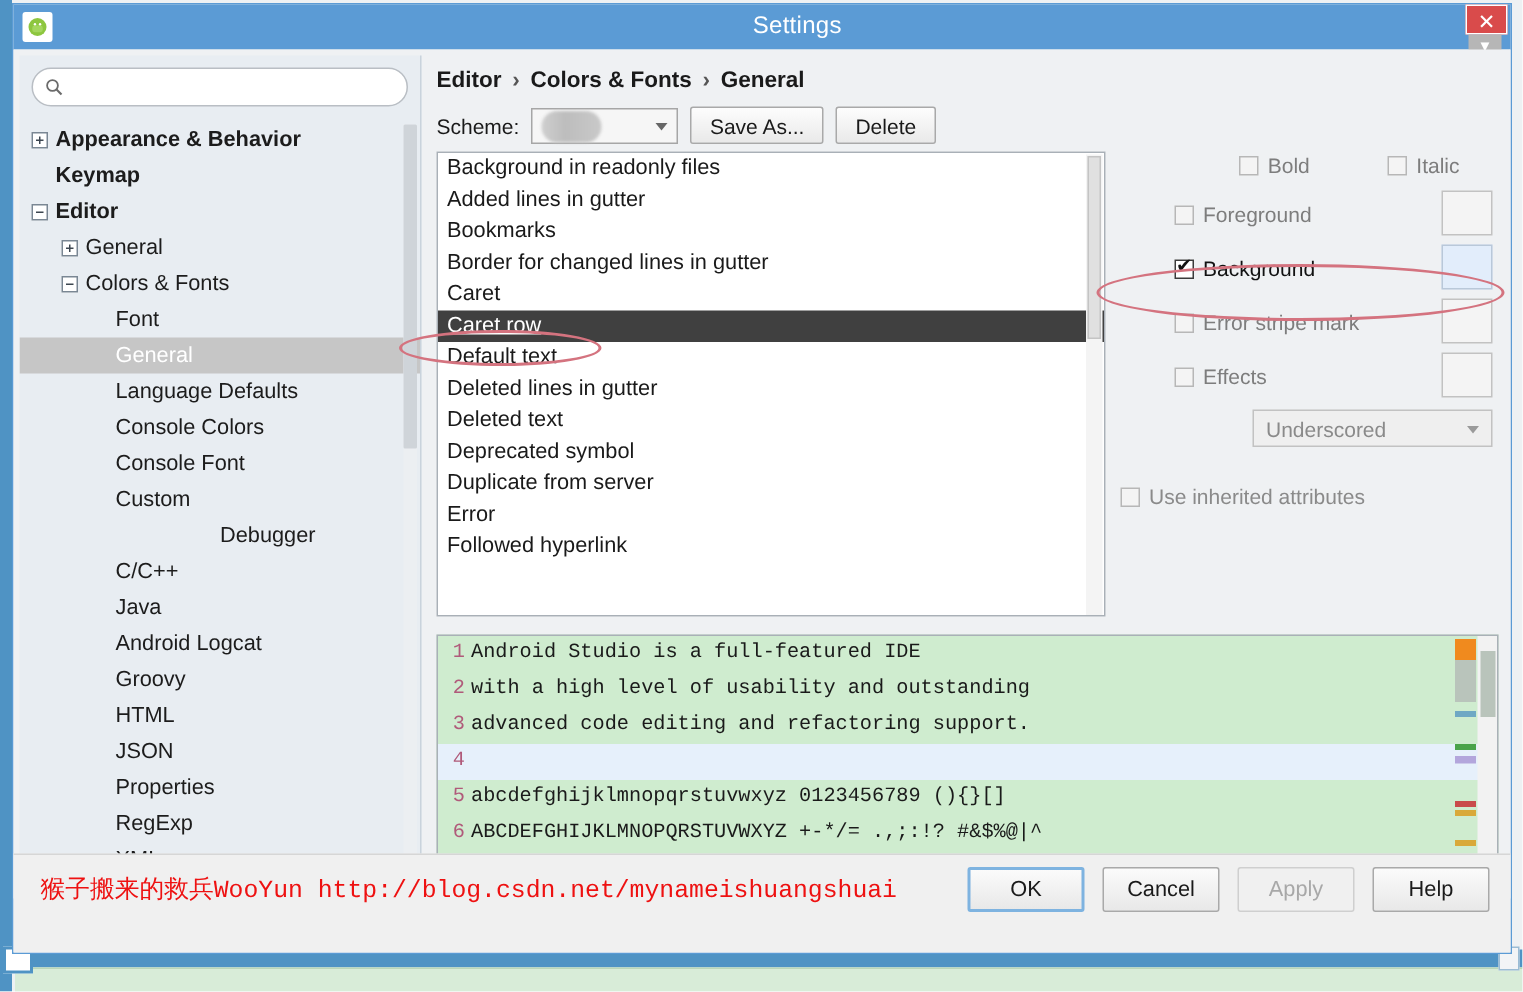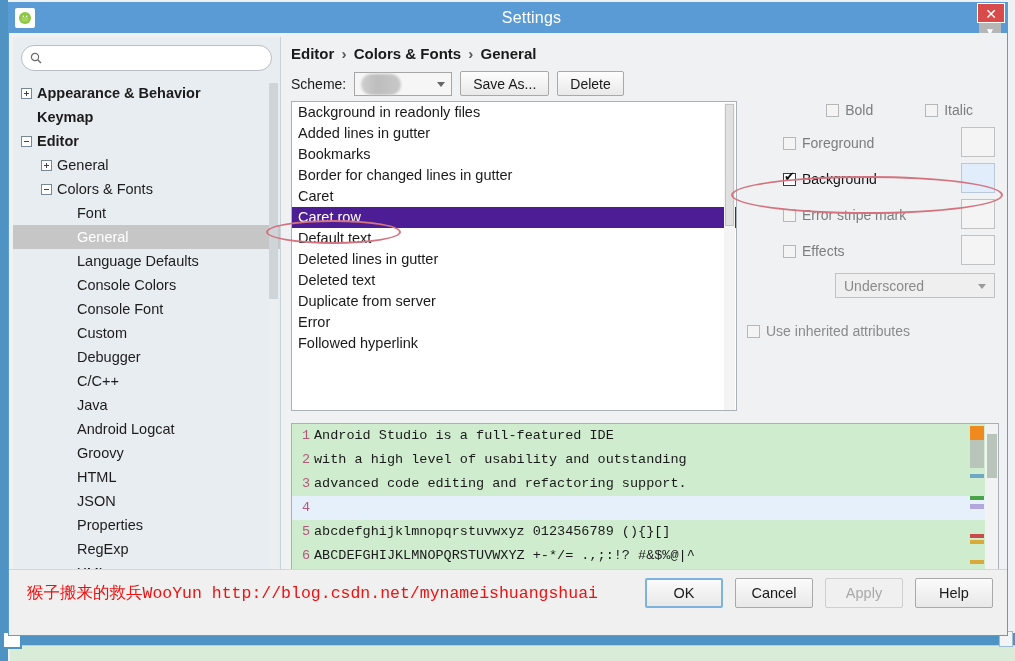--- a/index.html
+++ b/index.html
@@ -128,21 +128,21 @@
 
   
   .list-panel {
     position:absolute; left:6px; top:64px; width:446px; height:310px;
     background:#ffffff; border:1px solid #a9b0b7; overflow:hidden;
   }
   .list-row {
     height:21px; line-height:21px; padding-left:6px;
     font-size:14.5px; color:#1a1a1a; white-space:nowrap; cursor:pointer;
   }
-  .list-row.selected { background:#4c1d95; color:#ffffff; }
+  .list-row.selected { background:#404040; color:#ffffff;text-decoration:underline; }
   .list-scroll {
     position:absolute; right:1px; top:1px; width:11px; height:308px; background:#f4f4f4;
   }
   .list-thumb { position:absolute; left:1px; top:1px; width:9px; height:122px; background:#e0e0e0; border:1px solid #c4c4c4; }
 
   
   .attrs { position:absolute; left:462px; top:58px; width:248px; }
   .bi-row { display:flex; justify-content:flex-end; gap:16px; padding-right:22px; }
   .cb-line { display:flex; align-items:center; gap:6px; font-size:14px; color:#7d7d7d; height:30px;padding-left:36px; }
   .cb-line.enabled { color:#121212; }
@@ -293,21 +293,21 @@
               <span class="tree-label">Console Colors</span>
             </div>
             <div class="tree-row" style="padding-left: 48px;">
               <span class="toggle hidden"></span>
               <span class="tree-label">Console Font</span>
             </div>
             <div class="tree-row" style="padding-left: 48px;">
               <span class="toggle hidden"></span>
               <span class="tree-label">Custom</span>
             </div>
-            <div class="tree-row" style="padding-left: 48px;">
+            <div class="tree-row" style="padding-left: 48px; justify-content: center;">
               <span class="toggle hidden"></span>
               <span class="tree-label">Debugger</span>
             </div>
             <div class="tree-row" style="padding-left: 48px;">
               <span class="toggle hidden"></span>
               <span class="tree-label">C/C++</span>
             </div>
             <div class="tree-row" style="padding-left: 48px;">
               <span class="toggle hidden"></span>
               <span class="tree-label">Java</span>
@@ -375,20 +375,21 @@
           <div id="list">
               <div class="list-row">Background in readonly files</div>
               <div class="list-row">Added lines in gutter</div>
               <div class="list-row">Bookmarks</div>
               <div class="list-row">Border for changed lines in gutter</div>
               <div class="list-row">Caret</div>
               <div class="list-row selected">Caret row</div>
               <div class="list-row">Default text</div>
               <div class="list-row">Deleted lines in gutter</div>
               <div class="list-row">Deleted text</div>
+              <div class="list-row">Deprecated symbol</div>
               <div class="list-row">Duplicate from server</div>
               <div class="list-row">Error</div>
               <div class="list-row">Followed hyperlink</div>
             </div>
           <div class="list-scroll">
             <div class="list-thumb"></div>
           </div>
         </div>
 
         <div class="attrs">

